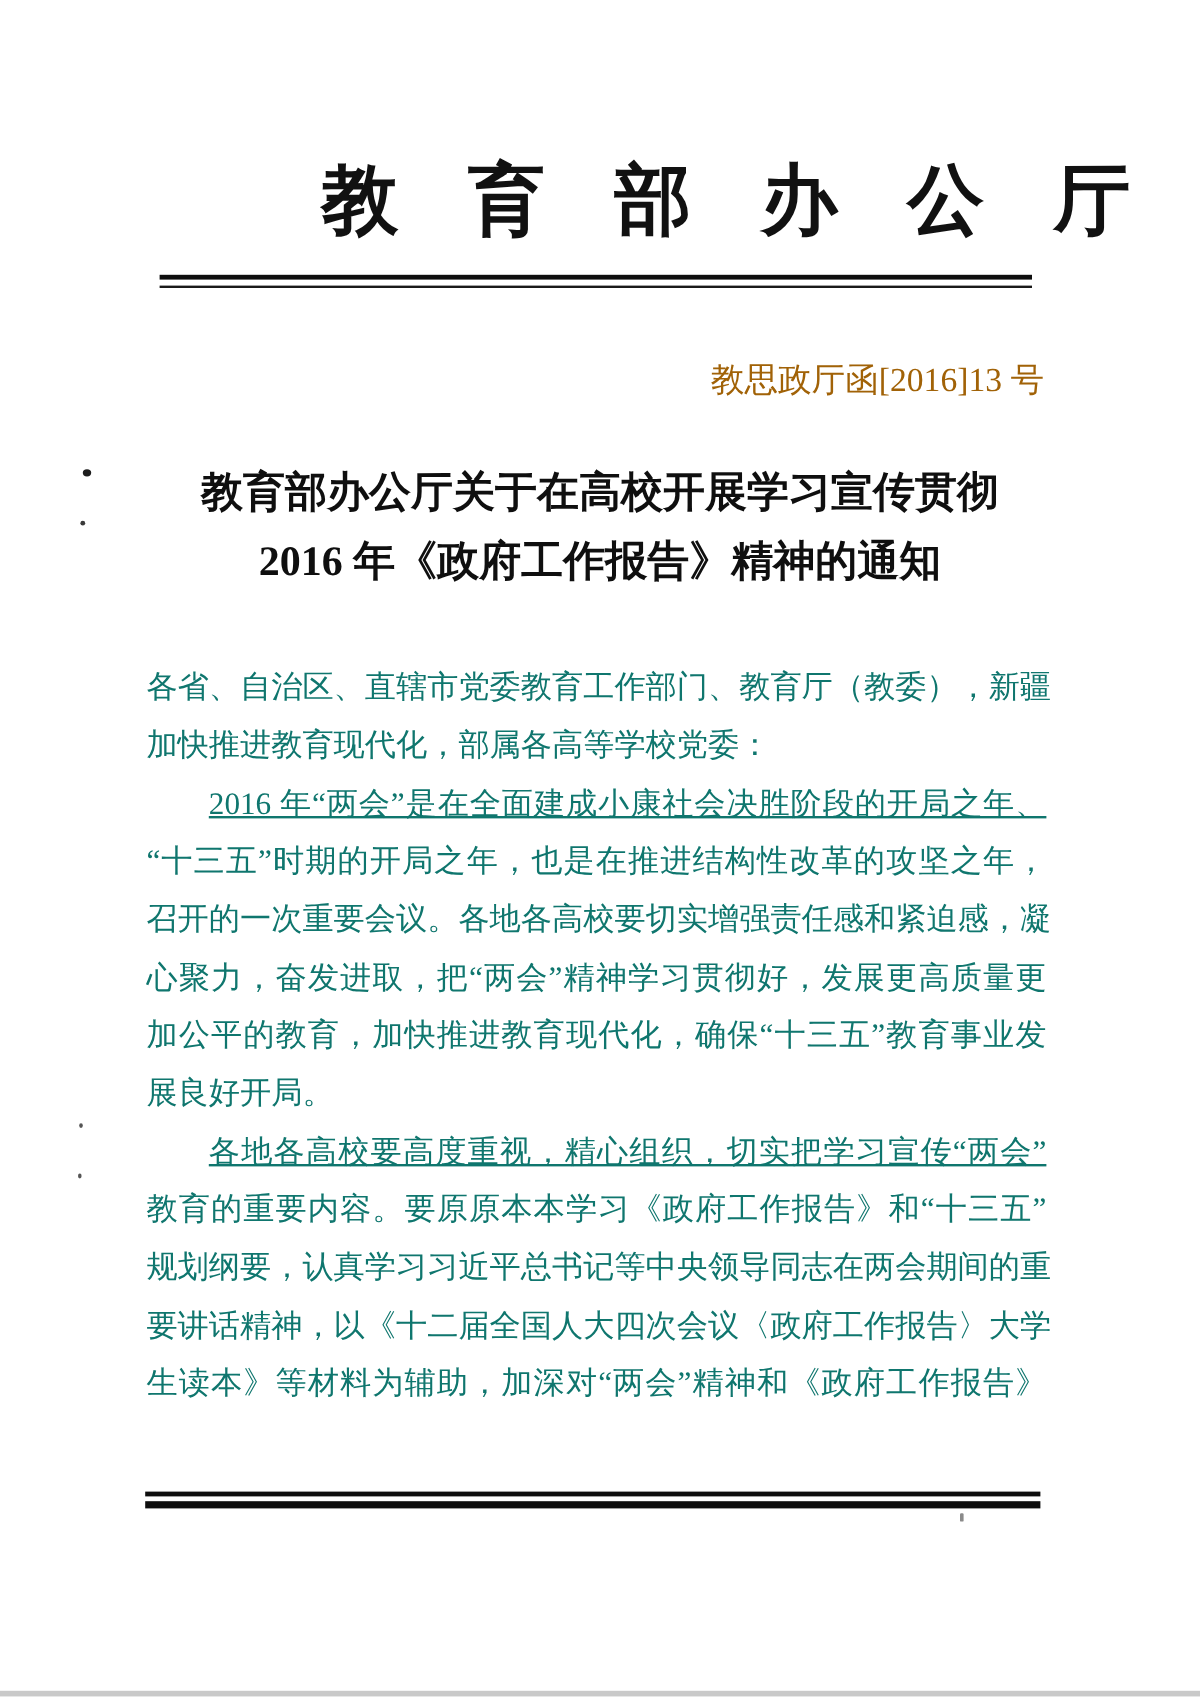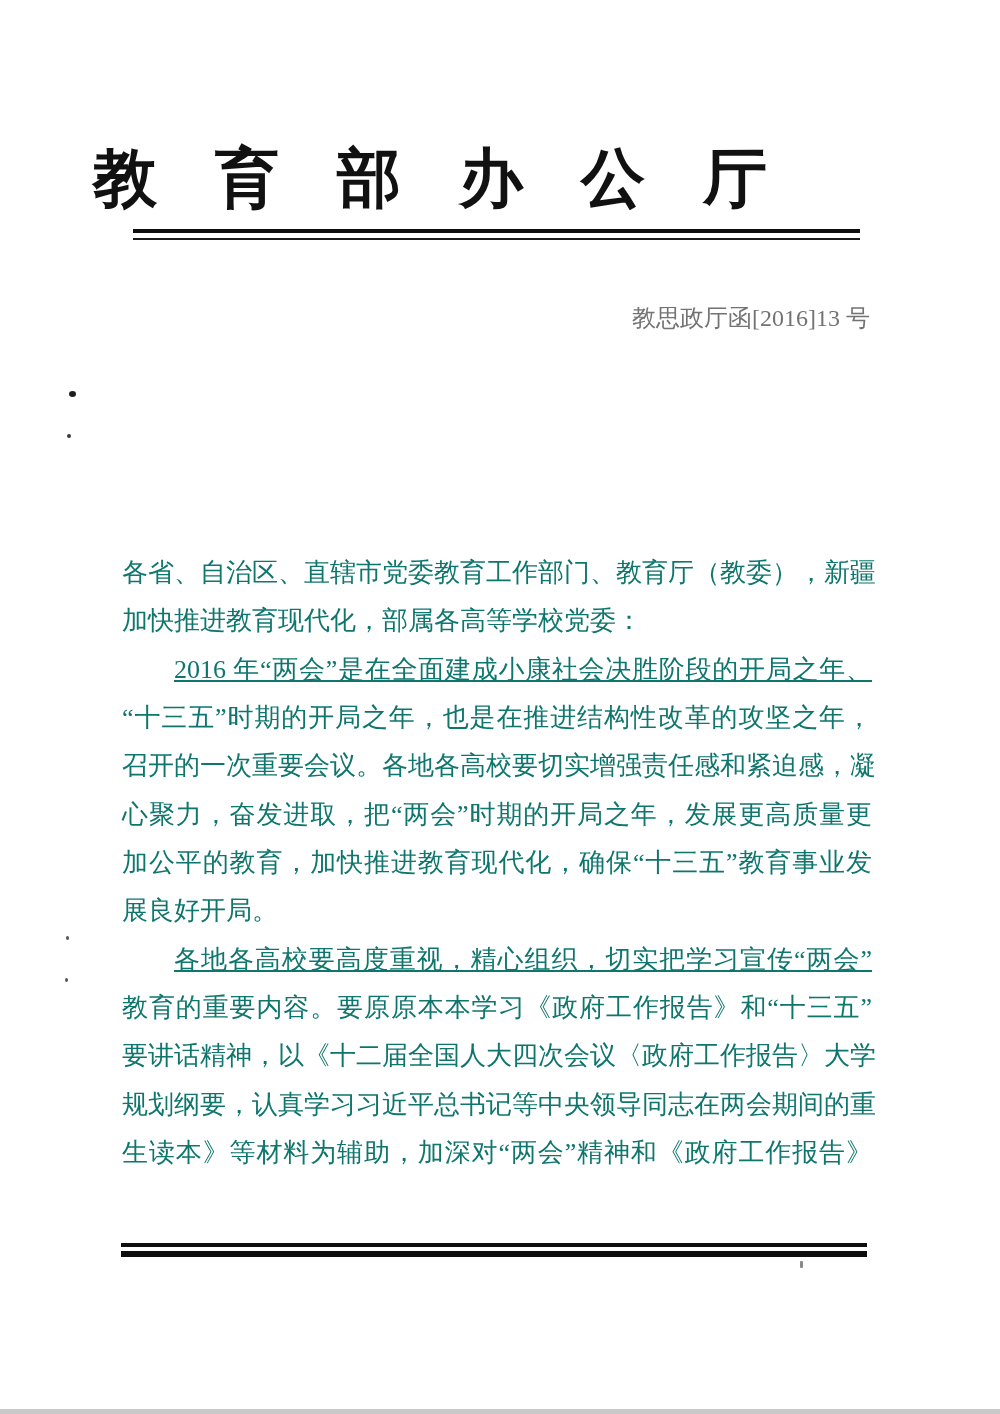--- a/index.html
+++ b/index.html
@@ -5,36 +5,36 @@
   html,body{margin:0;padding:0;background:#ffffff;}
   .page{
     position:relative;
     width:1000px;height:1414px;
     background:#ffffff;
     overflow:hidden;
     color:#161616;
     font-family:"Liberation Serif", serif;
   }
   .letterhead{
-    position:absolute;top:136px;left:0;width:100%;
-    text-align:left;
+    position:absolute;top:124px;left:0;width:100%;
+    text-align:right;
     font-size:64px;line-height:86px;font-weight:700;
     letter-spacing:58px;padding-left:93px;
     box-sizing:border-box;
     color:#111111;
     white-space:nowrap;
   }
   .rule-top{
     position:absolute;left:133px;top:229px;width:727px;height:5px;
     border-top:4px solid #0e0e0e;border-bottom:2px solid #1a1a1a;
   }
   .doc-number{
     position:absolute;top:298px;right:130px;
-    font-size:24px;line-height:40px;
-    color:#737373;white-space:nowrap;margin-left:12px;
+    font-size:28px;line-height:40px;
+    color:#a16207;white-space:nowrap;margin-left:12px;
   }
   .title{
     position:absolute;top:382px;left:0;width:100%;
     text-align:center;font-weight:700;
     font-size:35px;line-height:57px;
     color:#0f0f0f;
   }
   .title div{white-space:nowrap;}
   .doc-body{
     position:absolute;top:549px;left:122px;width:750px;
@@ -68,34 +68,38 @@
 <body>
 
 <div class="page">
 
   <div class="letterhead">教育部办公厅</div>
 
   <div class="rule-top"></div>
 
   <div class="doc-number">教思政厅函[2016]13 号</div>
 
+  <div class="title">
+    <div>教育部办公厅关于在高校开展学习宣传贯彻</div>
+    <div>2016 年《政府工作报告》精神的通知</div>
+  </div>
 
   <div class="doc-body">
       <div class="line">各省、自治区、直辖市党委教育工作部门、教育厅（教委），新疆</div>
       <div class="line left">加快推进教育现代化，部属各高等学校党委：</div>
       <div class="line indent">2016 年“两会”是在全面建成小康社会决胜阶段的开局之年、</div>
       <div class="line">“十三五”时期的开局之年，也是在推进结构性改革的攻坚之年，</div>
       <div class="line">召开的一次重要会议。各地各高校要切实增强责任感和紧迫感，凝</div>
-      <div class="line">心聚力，奋发进取，把“两会”时期的开局之年，发展更高质量更</div>
+      <div class="line">心聚力，奋发进取，把“两会”精神学习贯彻好，发展更高质量更</div>
       <div class="line">加公平的教育，加快推进教育现代化，确保“十三五”教育事业发</div>
       <div class="line left">展良好开局。</div>
       <div class="line indent">各地各高校要高度重视，精心组织，切实把学习宣传“两会”</div>
       <div class="line">教育的重要内容。要原原本本学习《政府工作报告》和“十三五”</div>
+      <div class="line">规划纲要，认真学习习近平总书记等中央领导同志在两会期间的重</div>
       <div class="line">要讲话精神，以《十二届全国人大四次会议〈政府工作报告〉大学</div>
-      <div class="line">规划纲要，认真学习习近平总书记等中央领导同志在两会期间的重</div>
       <div class="line">生读本》等材料为辅助，加深对“两会”精神和《政府工作报告》</div>
     </div>
 
   <div class="rule-bottom"></div>
 
   <div class="speck speck-a"></div>
   <div class="speck speck-b"></div>
   <div class="speck speck-c"></div>
   <div class="speck speck-d"></div>
   <div class="speck speck-e"></div>

